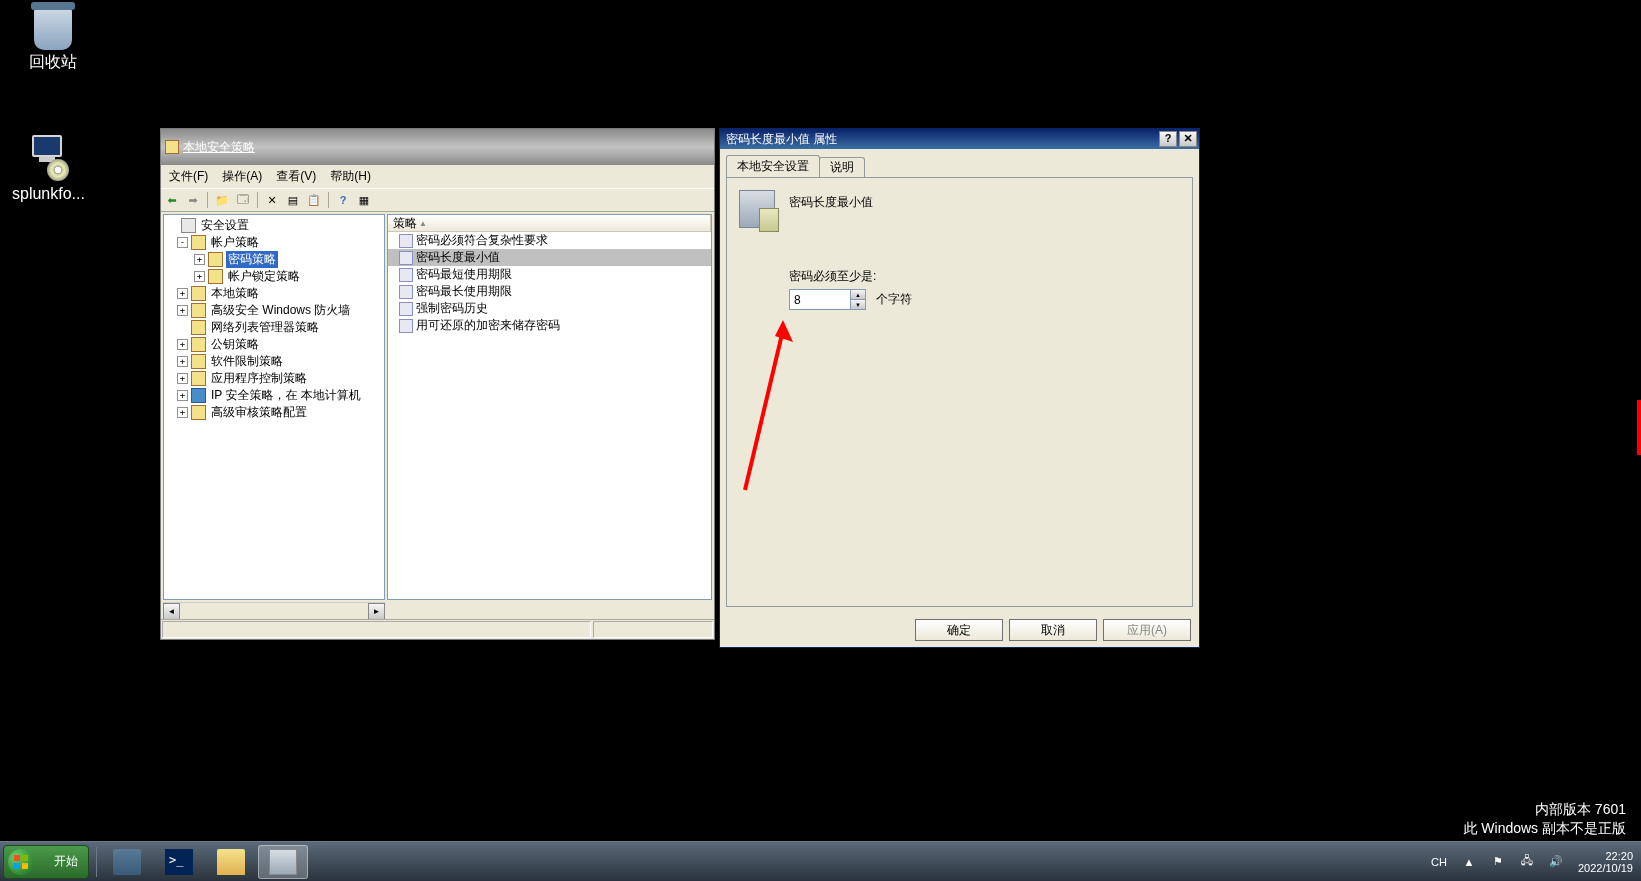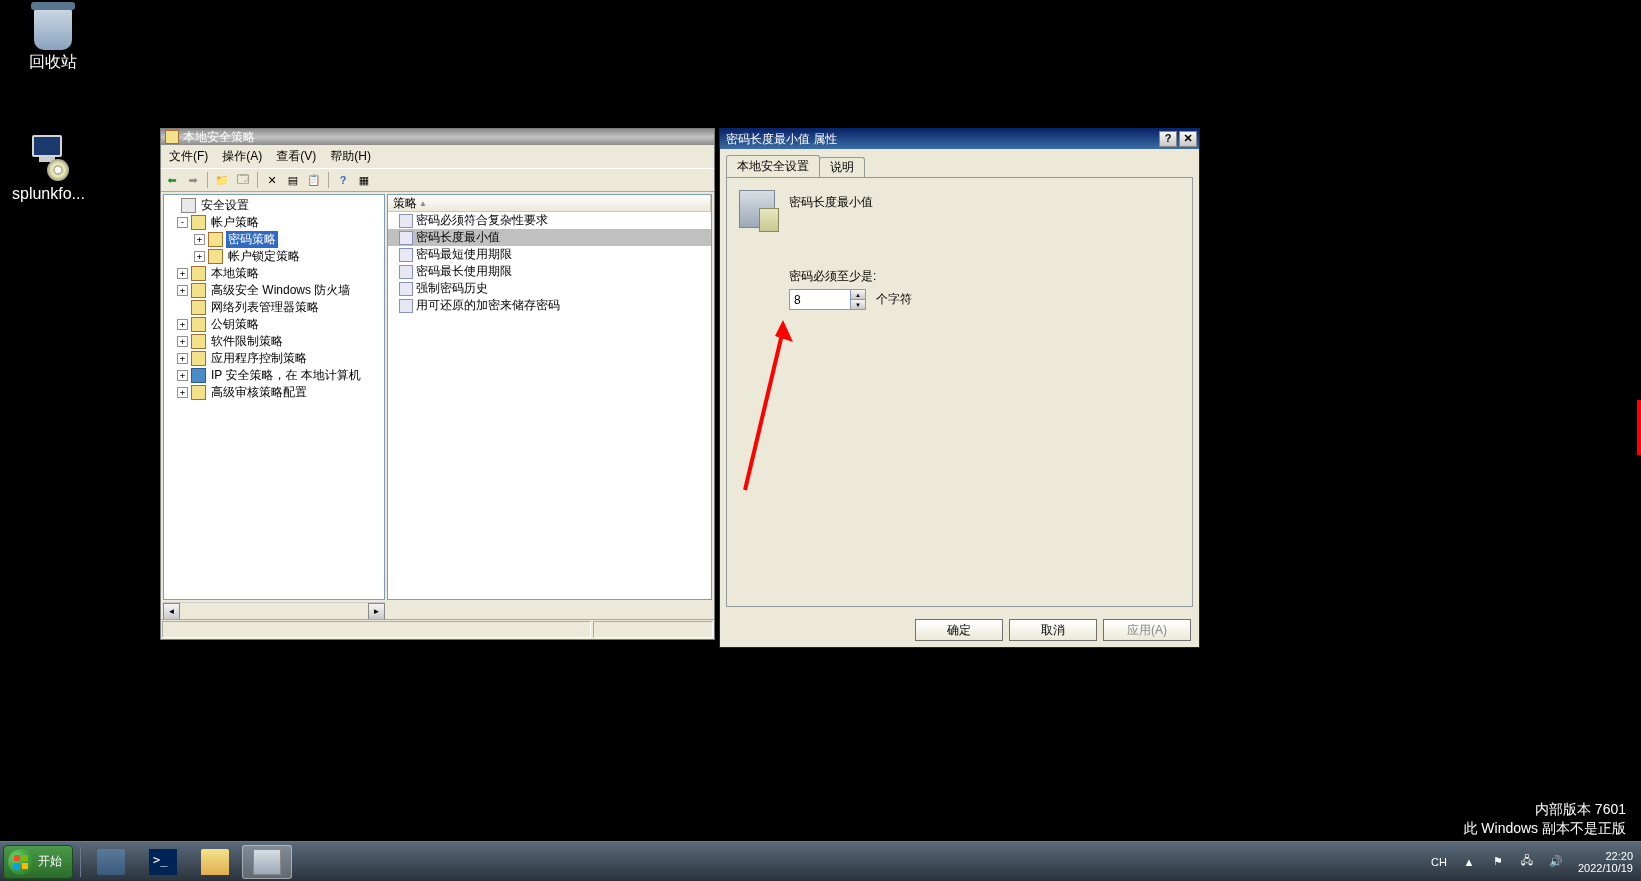--- a/index.html
+++ b/index.html
@@ -19,22 +19,22 @@
 .splunk-gfx .base { width:16px; height:5px; background:#ccc; margin:0 auto; }
 .splunk-gfx .cd { position:absolute; bottom:2px; right:2px; width:22px; height:22px; border-radius:50%; background: radial-gradient(circle,#fff 20%,#aaa 22%,#f0f0b0 40%,#888 80%); }
 
 
 .mmc {
   position: absolute; left: 160px; top: 128px; width: 555px; height: 512px;
   background: #ece9d8; border: 1px solid #7b7b7b;
   display: flex; flex-direction: column;
 }
 .titlebar {
-  background: linear-gradient(#8a8a8a,#c3c3c3,#8a8a8a); height: 16px;
-  display: flex; align-items: center; padding: 0 4px; color: #fff; gap:4px;
+  background: linear-gradient(#8a8a8a,#c3c3c3,#8a8a8a); height: 36px;
+  display: flex; align-items: center; padding: 0 4px; color: #fff; gap:4px;text-decoration:underline;
 }
 .titlebar .tbicon { width:14px; height:14px; background:#f4e28a; border:1px solid #a07030; }
 .menubar { background:#ece9d8; padding:1px 2px; display:flex; gap:2px; }
 .menubar span { padding:2px 6px; cursor:default; }
 .toolbar { background:#ece9d8; border-top:1px solid #fff; border-bottom:1px solid #aca899; padding:2px; display:flex; gap:3px; align-items:center; }
 .tbtn { width:18px; height:18px; border:1px solid transparent; display:flex; align-items:center; justify-content:center; font-size:11px; cursor:default; }
 .tsep { width:1px; height:16px; background:#aca899; margin:0 2px; }
 
 .mmc-body { flex:1; display:flex; min-height:0; }
 .tree-pane { width:222px; background:#fff; border:1px solid #7f9db9; margin:2px 0 2px 2px; overflow:auto; padding:2px 0; }
@@ -106,21 +106,21 @@
 
 
 .taskbar {
   position:absolute; left:0; bottom:0; width:100%; height:40px;
   background:linear-gradient(#5a6a7a,#2a333d); display:flex; align-items:center;
   border-top:1px solid #6a7a8a;
 }
 .start-btn {
   height:34px; margin:3px; padding:0 10px 0 4px;
   background:linear-gradient(#4a9a4a,#2a6a2a); border-radius:4px;
-  border:1px solid #1a4a1a; display:flex; align-items:center; gap:4px;
+  border:1px solid #1a4a1a; display:flex; align-items:center; gap:20px;
   color:#fff; cursor:default;
 }
 .start-orb { width:26px; height:26px; border-radius:50%; background:radial-gradient(circle at 30% 30%,#6ad06a,#1a6a1a); display:flex; align-items:center; justify-content:center; }
 .start-orb svg { width:16px; height:16px; }
 .task-sep { width:1px; height:30px; background:#6a7a8a; margin:0 4px; }
 .task-btn { width:50px; height:34px; margin:3px 1px; border-radius:3px; border:1px solid transparent; display:flex; align-items:center; justify-content:center; cursor:default; }
 .task-btn.active { background:rgba(255,255,255,0.25); border-color:rgba(255,255,255,0.4); }
 .task-btn .ic { width:28px; height:26px; }
 .ic-server { background:linear-gradient(#5a7a9a,#3a5a7a); border-radius:2px; }
 .ic-ps { background:#012456; position:relative; }

